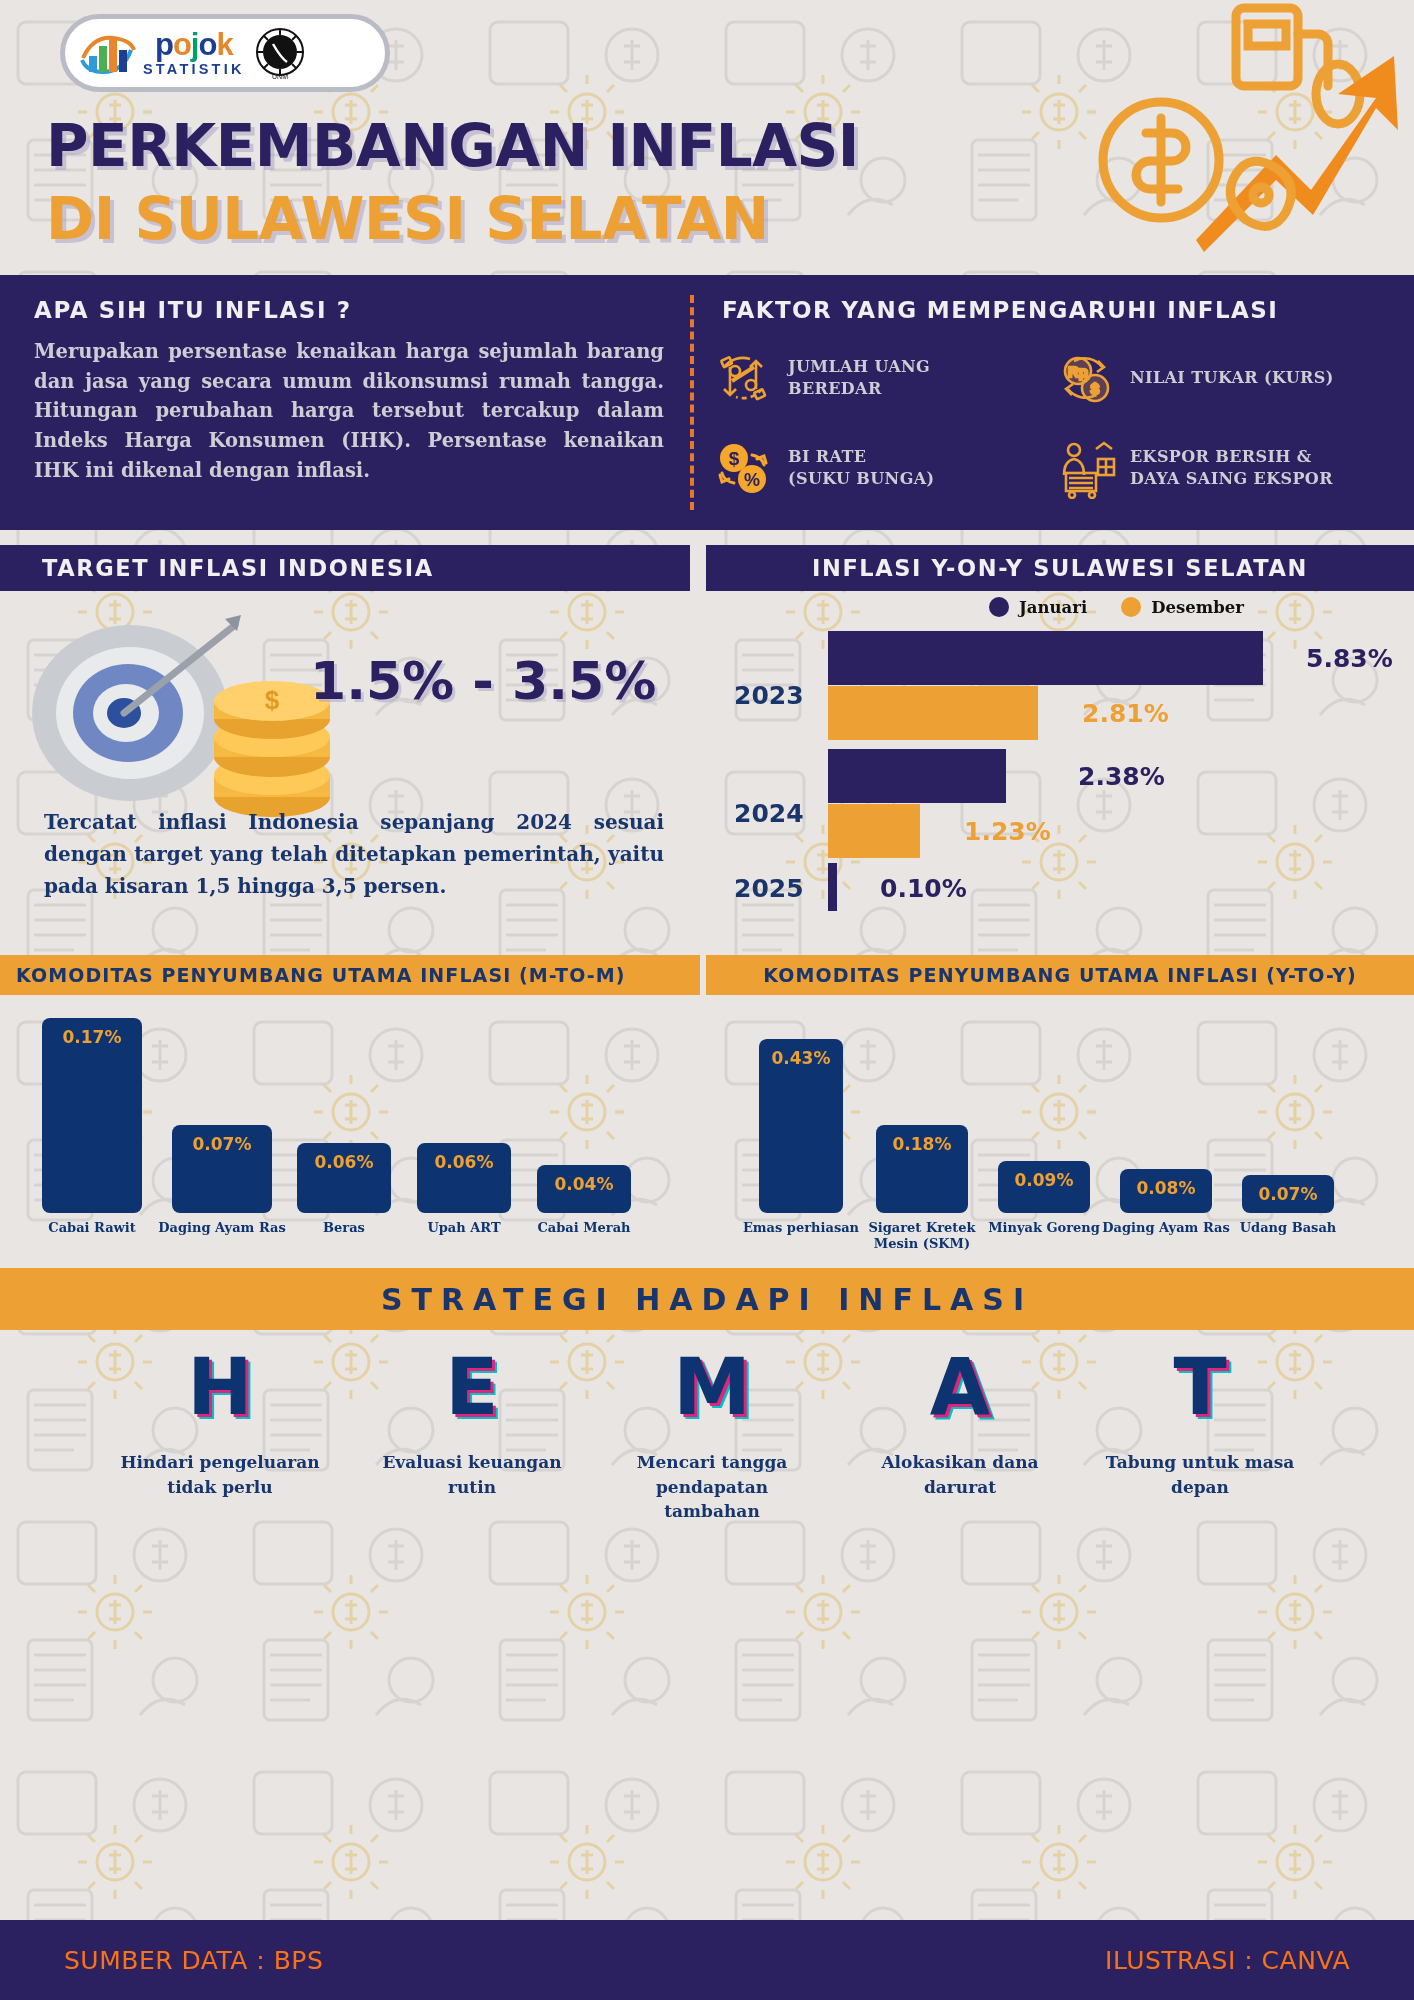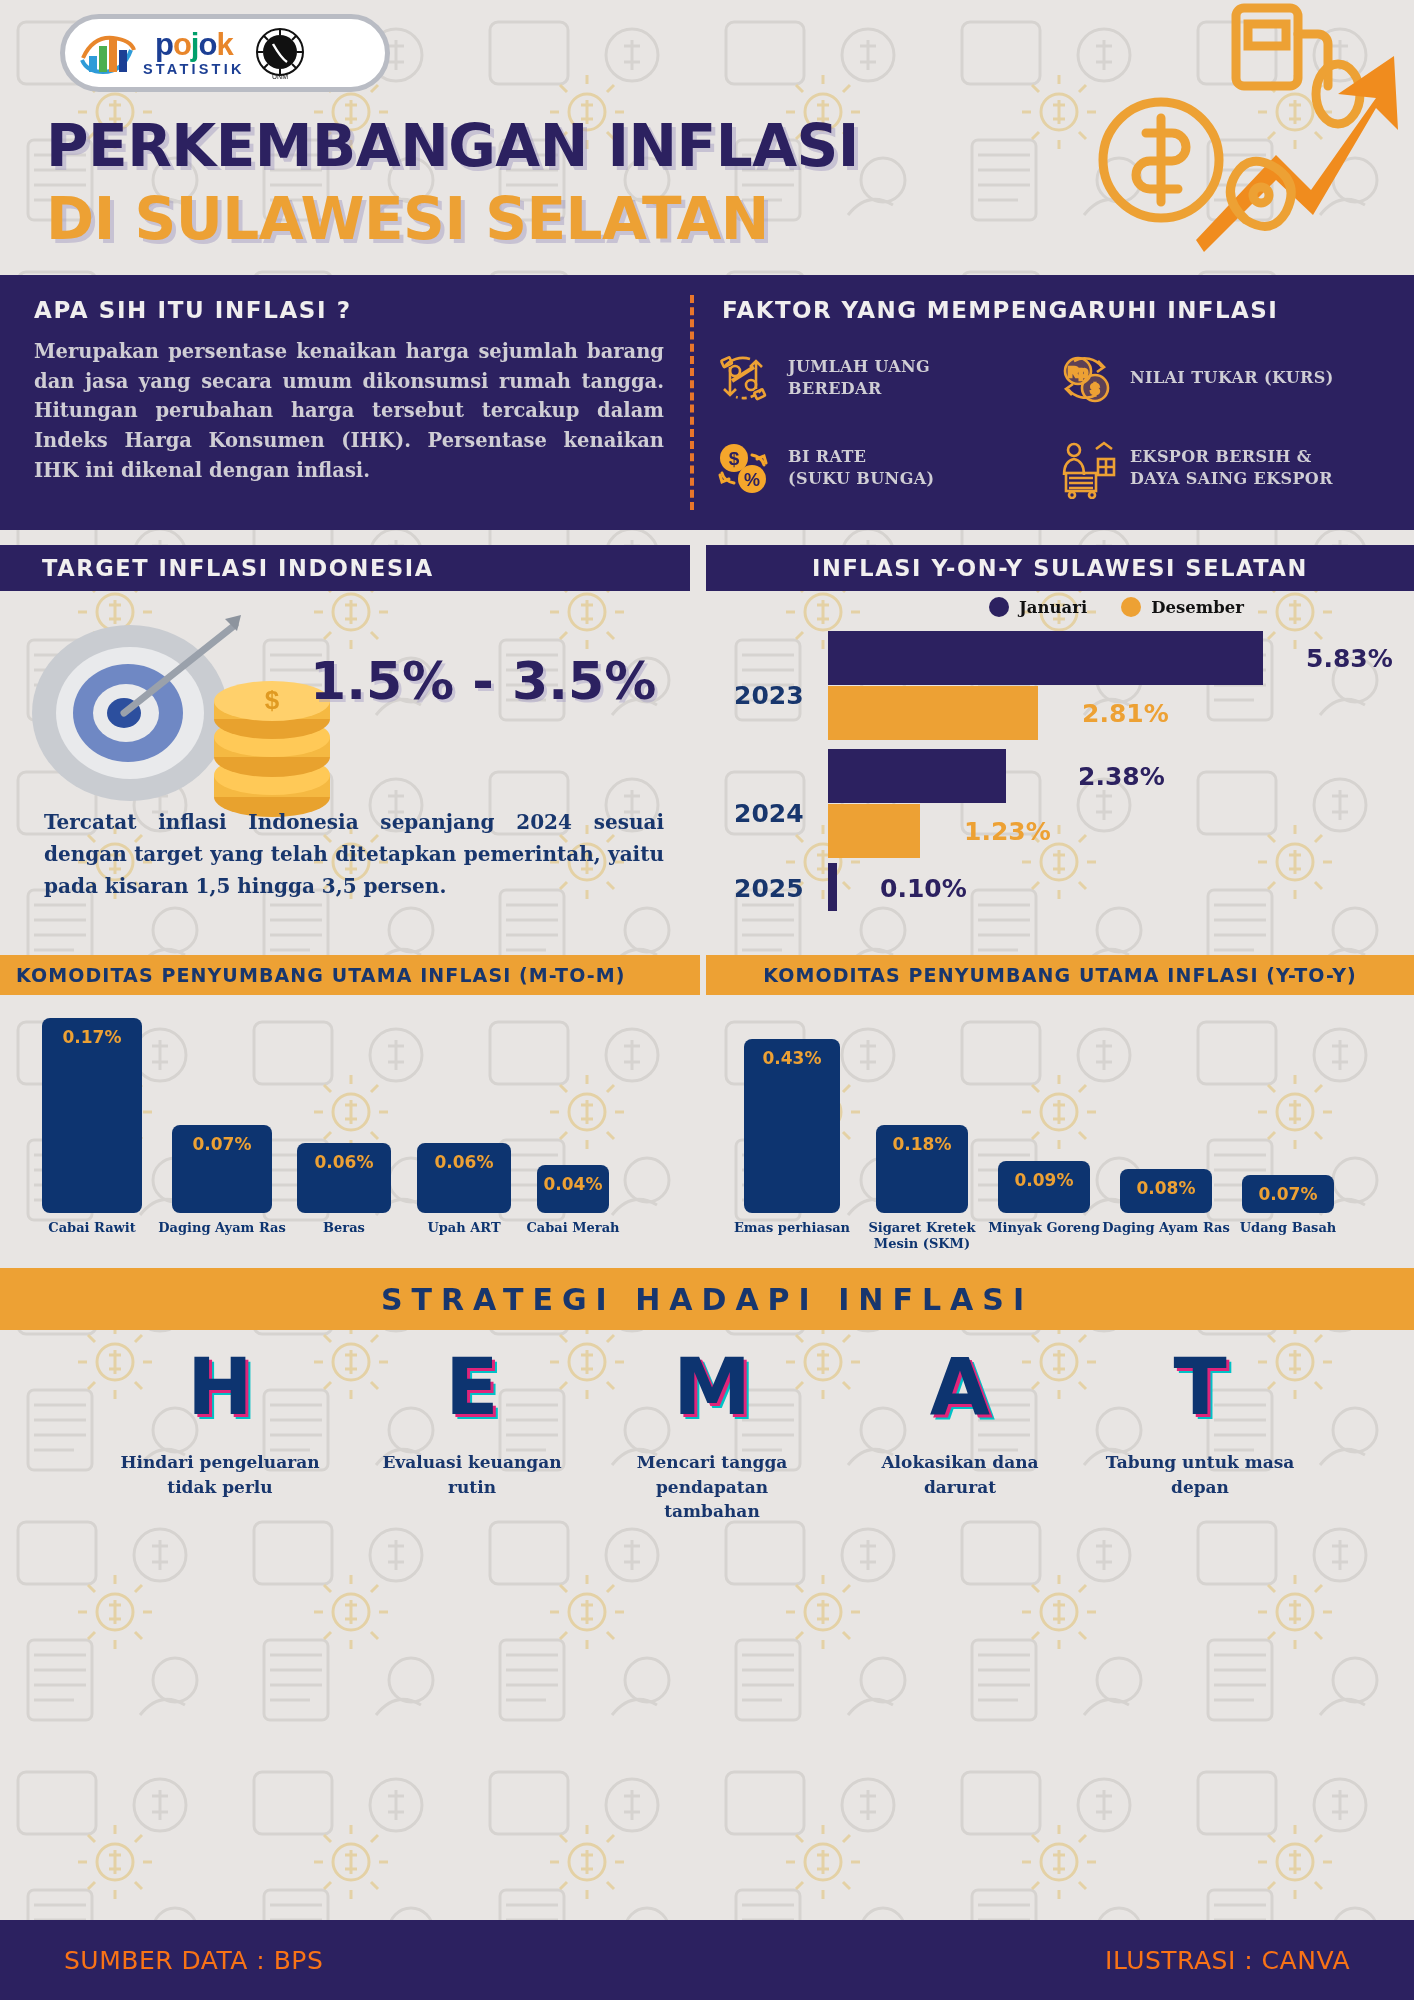--- a/index.html
+++ b/index.html
@@ -380,30 +380,30 @@
         <div class="cbar-v">0.06%</div>
         <div class="cbar-l">Beras</div>
       </div>
     </div>
     <div class="cbarwrap" style="left:417px; width:94px;">
       <div class="cbar" style="height:70px;">
         <div class="cbar-v">0.06%</div>
         <div class="cbar-l">Upah ART</div>
       </div>
     </div>
-    <div class="cbarwrap" style="left:537px; width:72px;">
+    <div class="cbarwrap" style="left:537px; width:94px;">
       <div class="cbar" style="height:48px;">
         <div class="cbar-v">0.04%</div>
         <div class="cbar-l">Cabai Merah</div>
       </div>
     </div>
   </div>
 
   <div class="cchart cc-r">
-    <div class="cbarwrap" style="left:38px; width:96px;border-radius:16px;">
+    <div class="cbarwrap" style="left:53px; width:84px;border-radius:16px;">
       <div class="cbar" style="height:174px;">
         <div class="cbar-v">0.43%</div>
         <div class="cbar-l">Emas perhiasan</div>
       </div>
     </div>
     <div class="cbarwrap" style="left:170px; width:92px;">
       <div class="cbar" style="height:88px;">
         <div class="cbar-v">0.18%</div>
         <div class="cbar-l">Sigaret Kretek Mesin (SKM)</div>
       </div>

